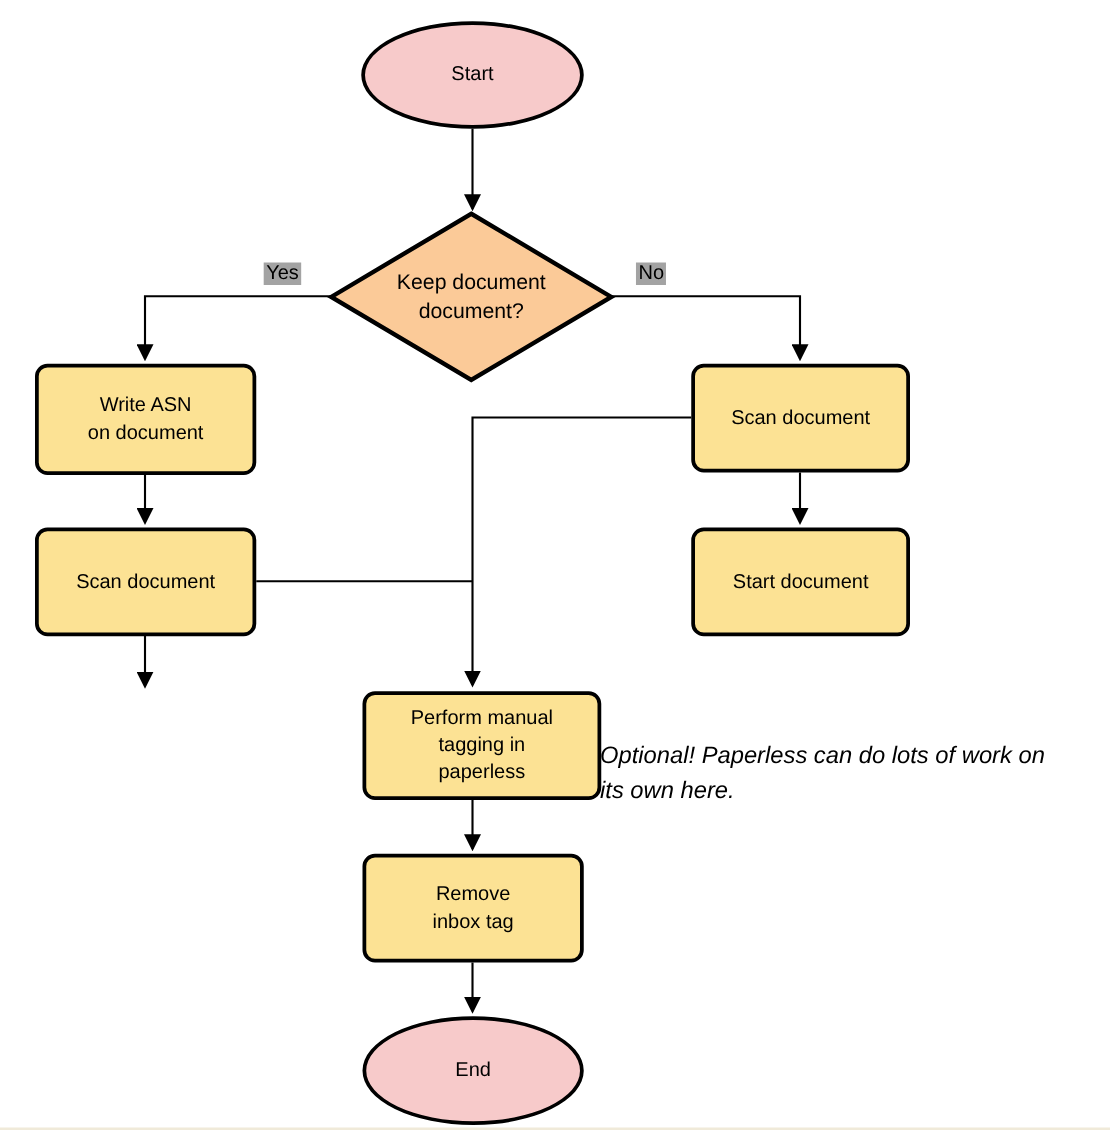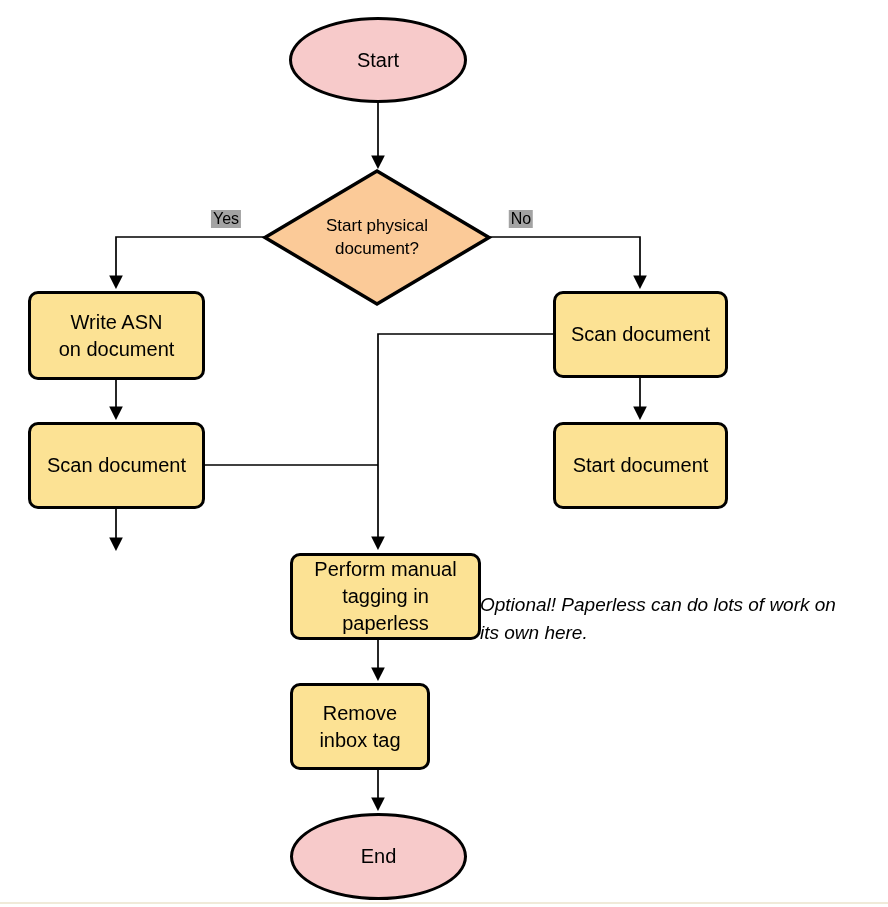--- a/index.html
+++ b/index.html
@@ -29,21 +29,21 @@
   .node {
     position: absolute;
     display: flex;
     align-items: center;
     justify-content: center;
     text-align: center;
     box-sizing: border-box;
     border: 3px solid var(--stroke, #000);
     background: var(--process-fill, #fce294);
     border-radius: 10px;
-    font-size: 20px;
+    font-size: 16px;
     line-height: 1.35;
   }
   .node .node-label { white-space: pre-line; }
   .terminal {
     border-radius: 50%;
     background: var(--terminal-fill, #f7caca);
   }
   .decision-wrap {
     position: absolute;
     left: 261px; top: 167px;
@@ -114,21 +114,21 @@
   </svg>
 
   <div class="node terminal" style="left:289px;top:17px;width:178px;height:86px">
     <span class="node-label">Start</span>
   </div>
 
   <div class="decision-wrap">
     <svg width="232" height="141" viewBox="0 0 232 141">
       <polygon points="116,4 228,70.5 116,137 4,70.5"></polygon>
     </svg>
-    <div class="decision-label">Start physical
+    <div class="decision-label">Keep document
 document?</div>
   </div>
 
   <div class="edge-label" style="left:226px;top:210px">Yes</div>
   <div class="edge-label" style="left:521px;top:210px">No</div>
 
   <div class="node" style="left:28px;top:291px;width:177px;height:89px">
     <span class="node-label">Write ASN
 on document</span>
   </div>
@@ -145,21 +145,21 @@
   <div class="node" style="left:553px;top:422px;width:175px;height:87px">
     <span class="node-label">Start document</span>
   </div>
 
   <div class="node" style="left:290px;top:553px;width:191px;height:87px">
     <span class="node-label">Perform manual
 tagging in
 paperless</span>
   </div>
 
-  <div class="node" style="left:290px;top:683px;width:140px;height:87px">
+  <div class="node" style="left:290px;top:683px;width:177px;height:87px">
     <span class="node-label">Remove
 inbox tag</span>
   </div>
 
   <div class="node terminal" style="left:290px;top:813px;width:177px;height:87px">
     <span class="node-label">End</span>
   </div>
 
   <div class="note">Optional! Paperless can do lots of work on
 its own here.</div>

